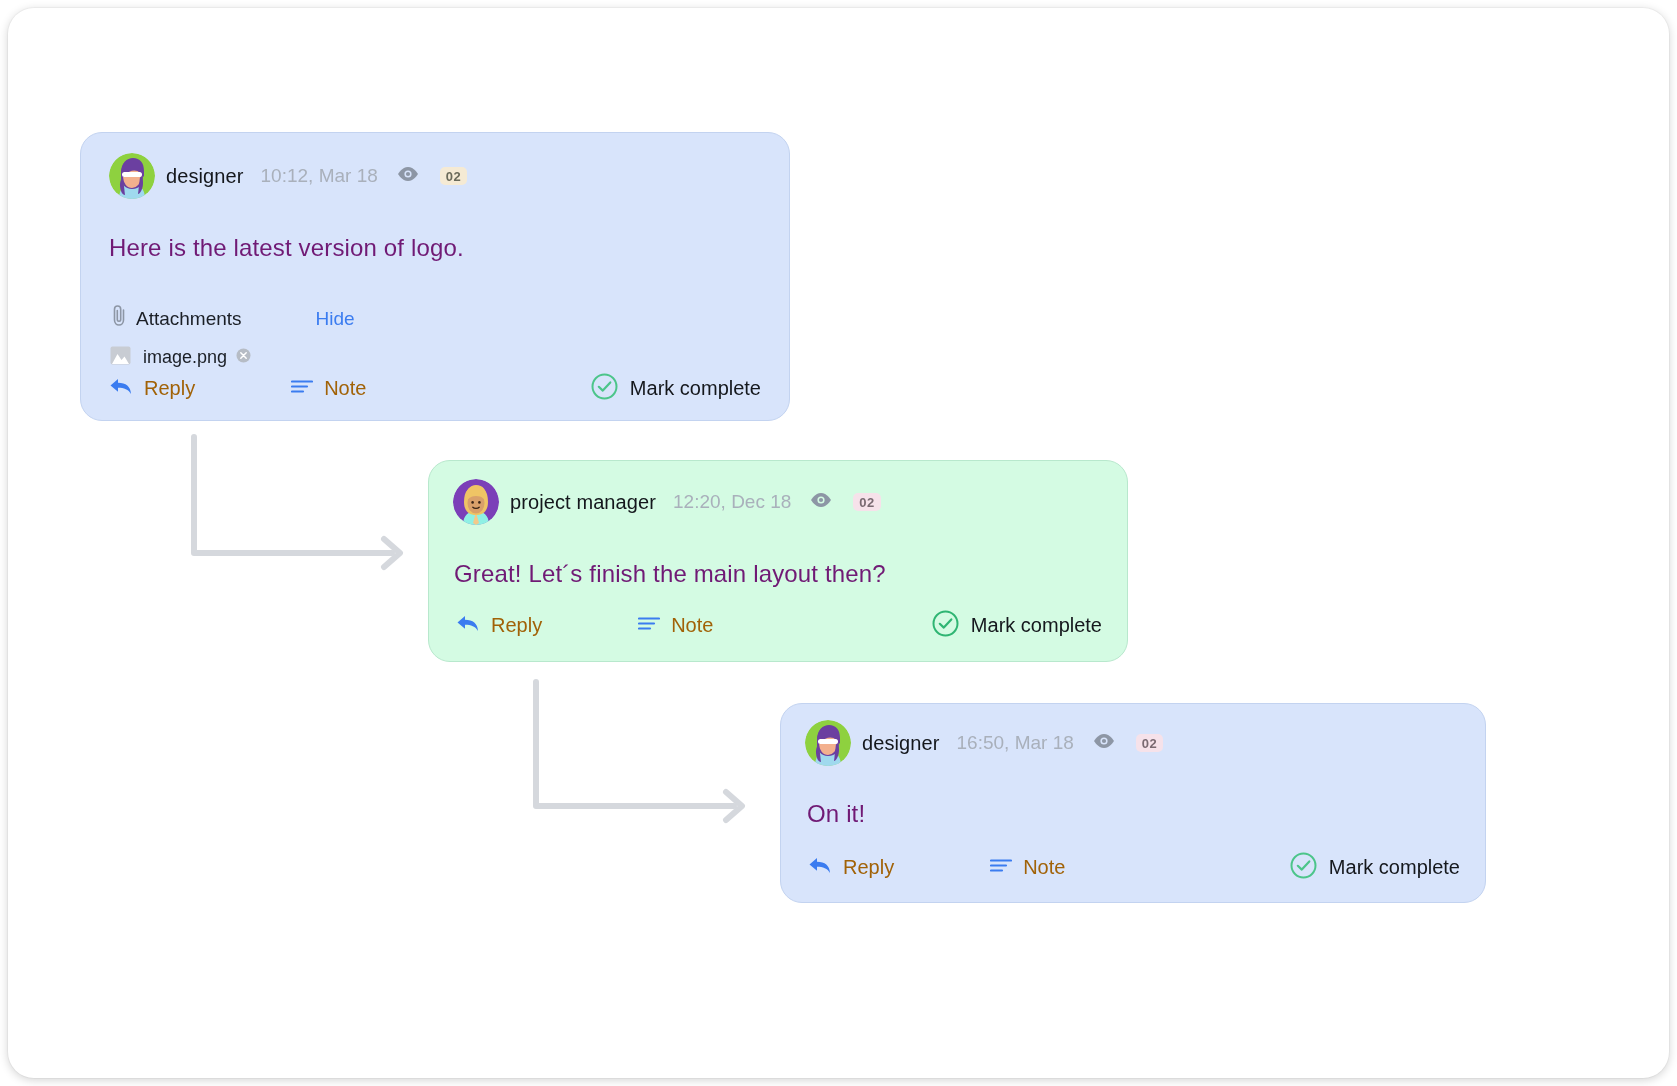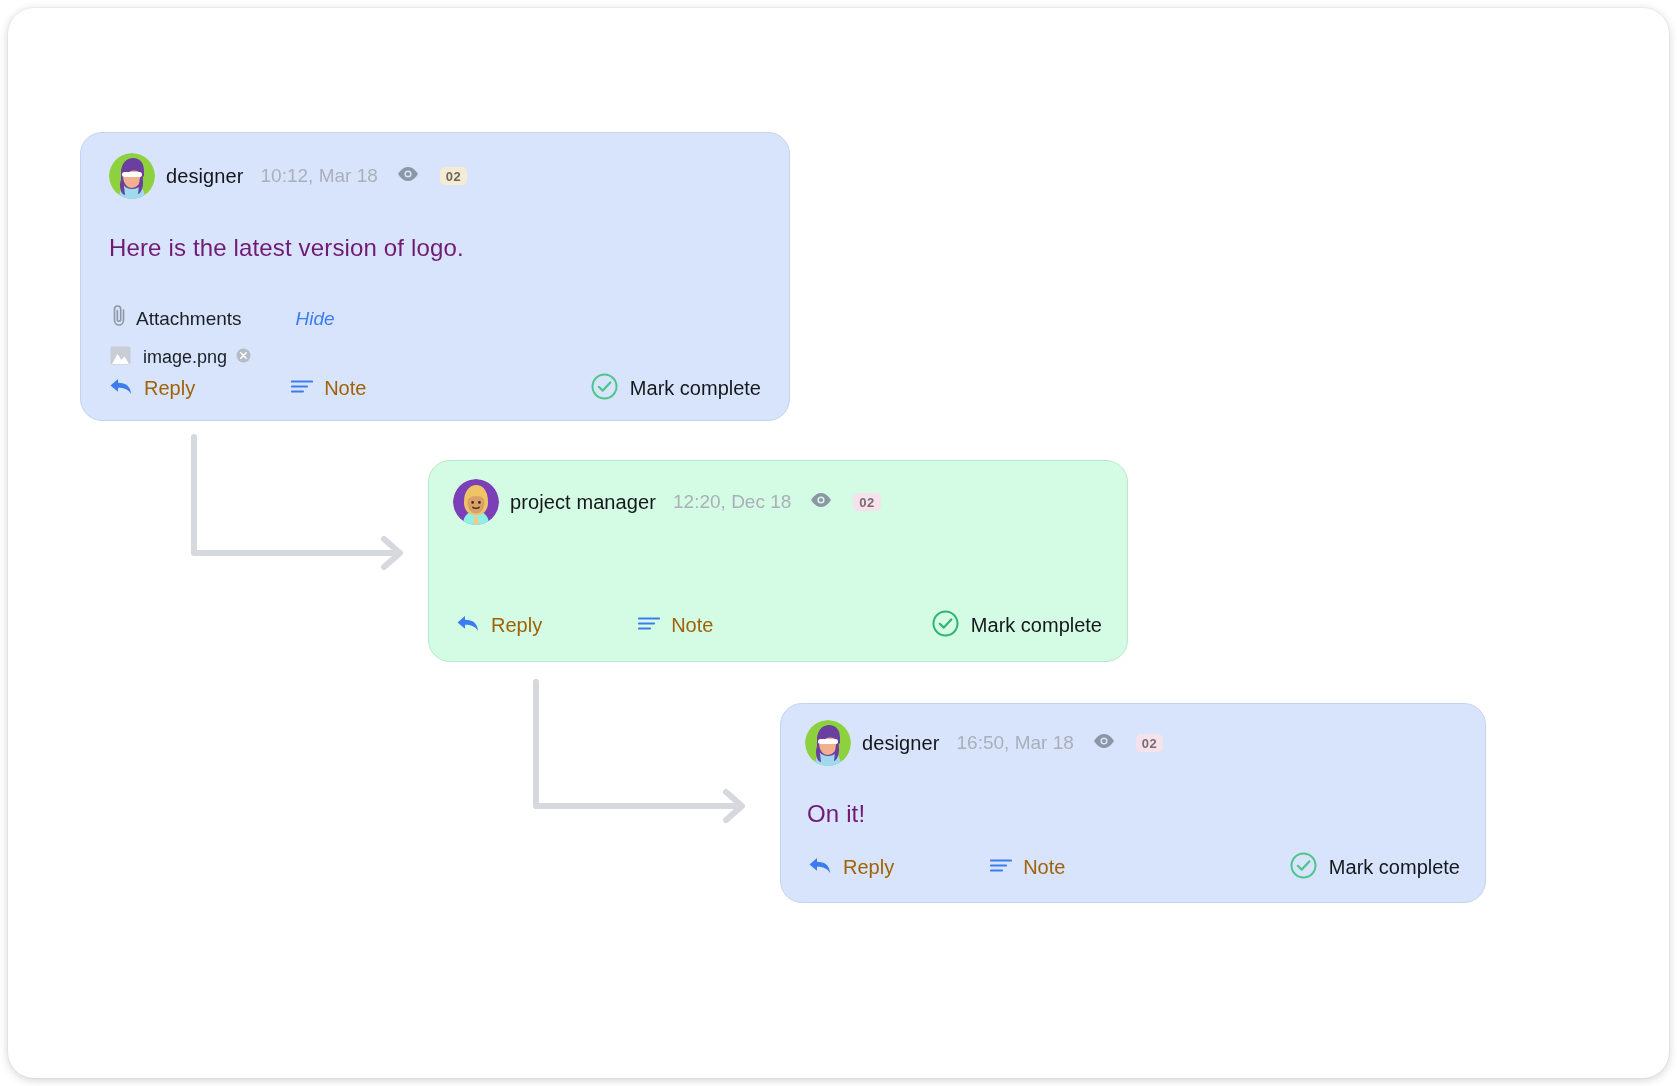--- a/index.html
+++ b/index.html
@@ -90,23 +90,22 @@
     align-items: flex-end;
   }
   .attach-label {
     font-size: 19px;
     color: #1b1f26;
     margin-left: 9px;
   }
   .hide-link {
     font-size: 19px;
     color: #3b7cf0;
-    margin-left: 54px;
+    margin-left: 74px;
     cursor: pointer;
-    font-style: italic;
   }
   .file-row {
     display: flex;
     align-items: center;
     margin-top: 16px;
     text-align: right;
   }
   .file-name {
     font-size: 18px;
     color: #1b1f26;
@@ -260,20 +259,21 @@
         <span class="eye-icon">
           <svg width="22" height="16" viewBox="0 0 22 16">
             <path d="M11 1 C17 1 21 8 21 8 C21 8 17 15 11 15 C5 15 1 8 1 8 C1 8 5 1 11 1 Z" fill="#8d96a5"></path>
             <circle cx="11" cy="8" r="3.6" fill="#d4fbe3"></circle>
             <circle cx="11" cy="8" r="2.1" fill="#8d96a5"></circle>
           </svg>
         </span>
         <span class="count-badge pink">02</span>
       </div>
 
+      <div class="msg-body" style="position:absolute; left:25px; top:99px;">Great! Let´s finish the main layout then?</div>
 
       <div class="card-foot" style="position:absolute; left:27px; right:25px; top:149px;">
         <div class="act">
           <span>
             <svg width="24" height="19" viewBox="0 0 24 19">
               <path d="M9 2 L1.5 8.4 L9 14.8 L9 10.8 C15 10.8 19.5 12.5 22 17 C21.6 9.6 17 5.8 9 5.8 Z" fill="#3b7cf0"></path>
             </svg>
           </span>
           <span class="act-label">Reply</span>
         </div>

